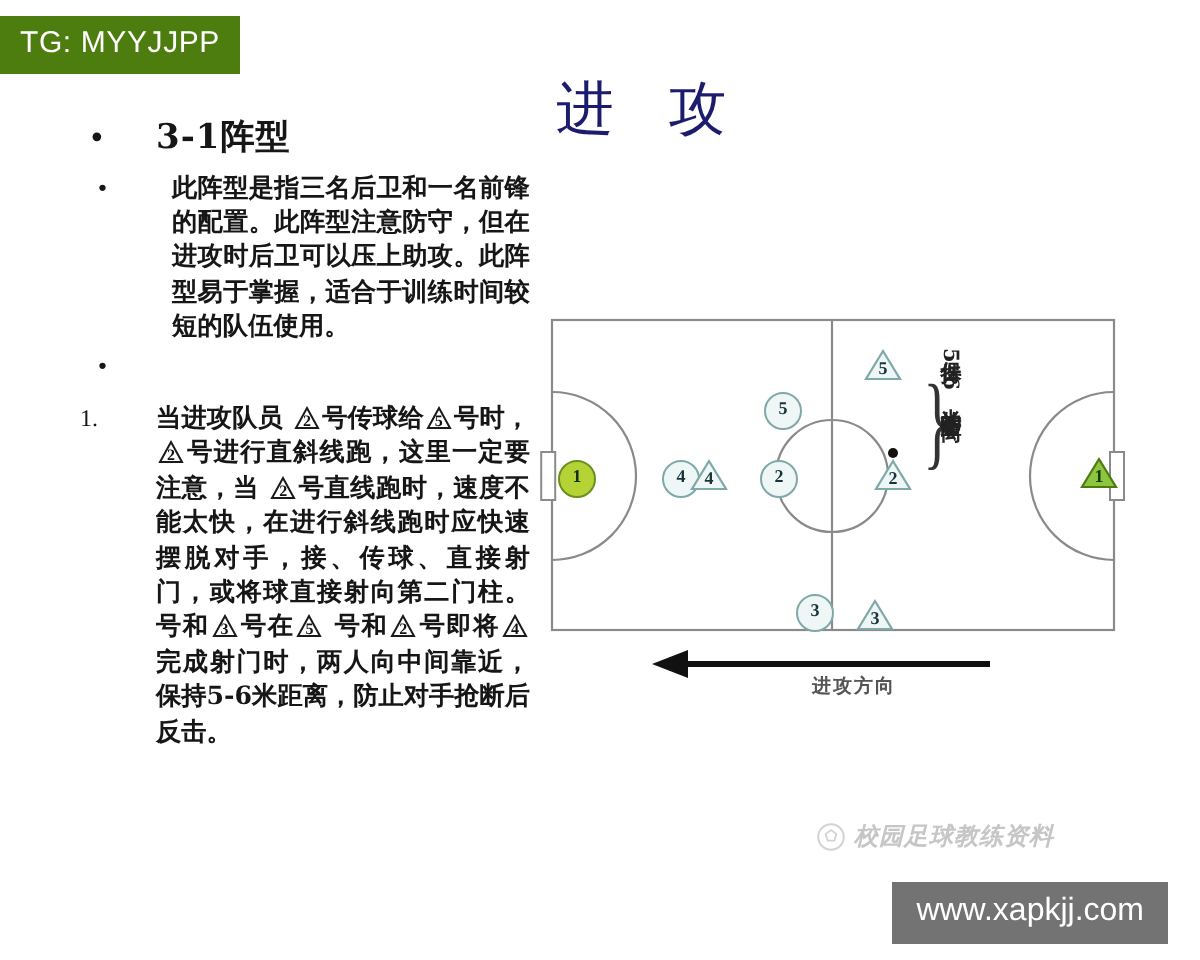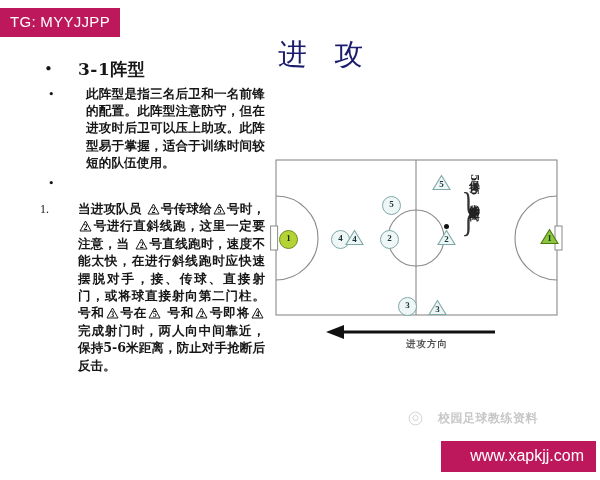--- a/index.html
+++ b/index.html
@@ -8,33 +8,33 @@
     background:#ffffff;
     font-family:"DejaVu Sans","Liberation Sans",sans-serif;
     position:relative;
     overflow:hidden;
   }
   .page{position:absolute;left:0;top:0;width:600px;height:480px;background:#fff;}
 
   
   .tg-badge{
     position:absolute;left:0;top:8px;
-    background:#be185d;color:#ffffff;
+    background:#4d7c0f;color:#ffffff;
     font-size:15px;line-height:22px;
     padding:3px 10px 4px 10px;
     letter-spacing:.3px;
     font-family:"Liberation Sans",sans-serif;
   }
 
   
   .url-badge{
-    position:absolute;right:4px;bottom:8px;
-    background:#be185d;color:#ffffff;
+    position:absolute;right:16px;bottom:8px;
+    background:#737373;color:#ffffff;
     font-size:16px;line-height:22px;
-    padding:4px 12px 5px 29px;
+    padding:4px 12px 5px 12px;
     font-family:"Liberation Sans",sans-serif;
   }
 
   
   .title{
     position:absolute;left:258px;top:38px;
     font-family:"DejaVu Serif","Liberation Serif",serif;
     font-size:29px;line-height:32px;
     color:#1c1c6e;
     font-weight:400;
@@ -128,22 +128,23 @@
   .dirlabel{
     position:absolute;
     font-family:"DejaVu Serif","Liberation Serif",serif;
     font-size:9.5px;line-height:12px;color:#555;letter-spacing:1px;
     white-space:nowrap;font-weight:700;
   }
 
   
   .src{
     position:absolute;left:408px;top:410px;
-    display:flex;align-items:center;gap:15px;
+    display:flex;align-items:center;gap:4px;
     opacity:.38;
+    font-style:italic;
   }
   .src .lbl{
     font-family:"DejaVu Serif","Liberation Serif",serif;
     font-size:12px;line-height:16px;color:#6b6b6b;letter-spacing:.5px;
     font-weight:700;
   }
 </style>
 </head>
 <body>
 

